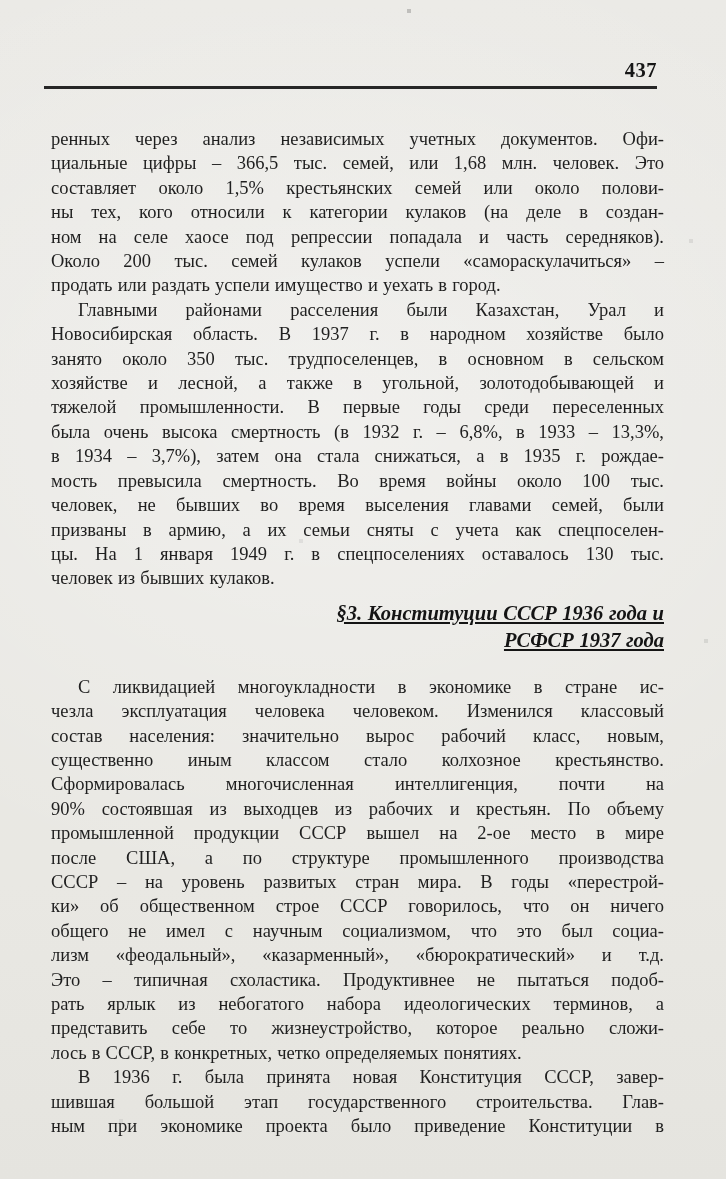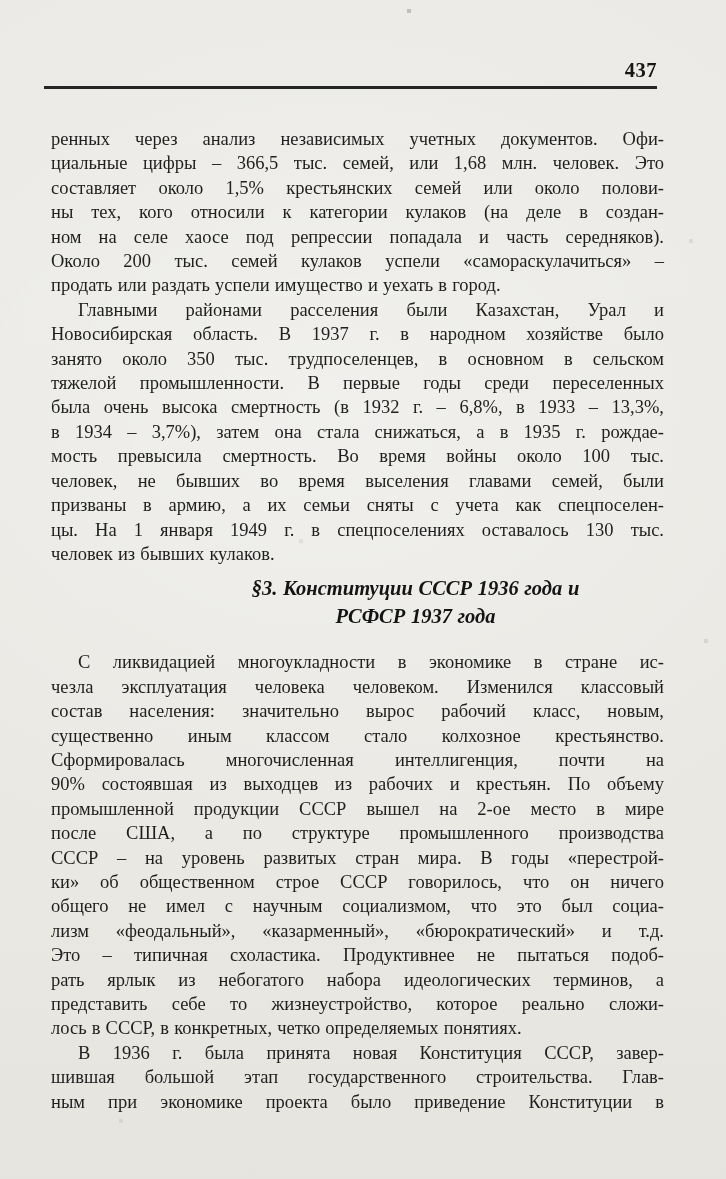--- a/index.html
+++ b/index.html
@@ -53,21 +53,21 @@
     white-space: nowrap;
   }
   .para .line:last-child { text-align-last: left; }
   .para.continues .line:last-child { text-align-last: justify; }
   .para.indented .line:first-child { text-indent: 27px; }
   .section-heading {
     margin: 9px 0 20px 0; padding: 0 0 0 116px;
     font-size: 20.5px; font-weight: bold; font-style: italic;
     line-height: 27.5px; color: #141414;
   }
-  .heading-line { text-align: center; white-space: nowrap; }
+  .heading-line { text-align: right; white-space: nowrap; text-decoration: underline; }
 </style>
 </head>
 <body>
 
 <div class="page">
 
   <div class="folio">437</div>
 
   <div class="header-rule"></div>
 
@@ -80,20 +80,21 @@
         <div class="line">ны тех, кого относили к категории кулаков (на деле в создан-</div>
         <div class="line">ном на селе хаосе под репрессии попадала и часть середняков).</div>
         <div class="line">Около 200 тыс. семей кулаков успели «самораскулачиться» –</div>
         <div class="line">продать или раздать успели имущество и уехать в город.</div>
       </div>
 
     <div class="para indented">
         <div class="line">Главными районами расселения были Казахстан, Урал и</div>
         <div class="line">Новосибирская область. В 1937 г. в народном хозяйстве было</div>
         <div class="line">занято около 350 тыс. трудпоселенцев, в основном в сельском</div>
+        <div class="line">хозяйстве и лесной, а также в угольной, золотодобывающей и</div>
         <div class="line">тяжелой промышленности. В первые годы среди переселенных</div>
         <div class="line">была очень высока смертность (в 1932 г. – 6,8%, в 1933 – 13,3%,</div>
         <div class="line">в 1934 – 3,7%), затем она стала снижаться, а в 1935 г. рождае-</div>
         <div class="line">мость превысила смертность. Во время войны около 100 тыс.</div>
         <div class="line">человек, не бывших во время выселения главами семей, были</div>
         <div class="line">призваны в армию, а их семьи сняты с учета как спецпоселен-</div>
         <div class="line">цы. На 1 января 1949 г. в спецпоселениях оставалось 130 тыс.</div>
         <div class="line">человек из бывших кулаков.</div>
       </div>
 

